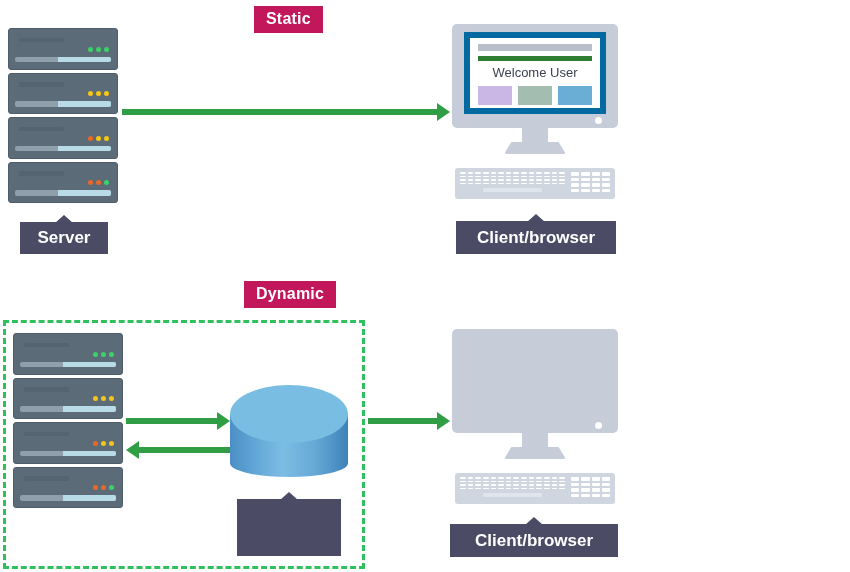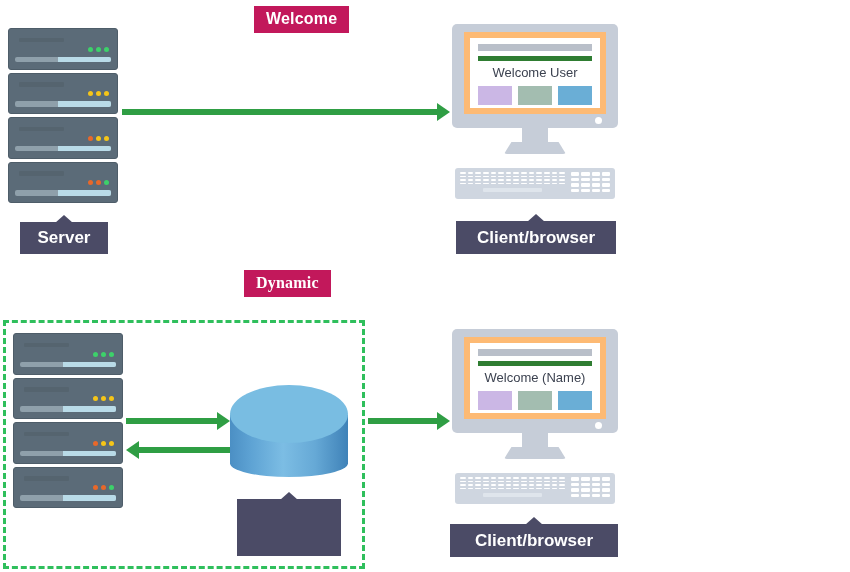--- a/index.html
+++ b/index.html
@@ -122,21 +122,21 @@
   .monitor-shell {
     position: absolute;
     left: 0; top: 0;
     width: 100%;
     background: #c6cdd8;
     border-radius: 5px;
     box-sizing: border-box;
   }
   .monitor-bezel {
     position: absolute;
-    background: #fdba74;
+    background: #0369a1;
     box-sizing: border-box;
   }
   .monitor-screen {
     position: absolute;
     background: #ffffff;
     overflow: hidden;
     box-sizing: border-box;
   }
   .scr-headbar {
     position: absolute;
@@ -270,21 +270,21 @@
   .arrow.left .head {
     left: 0;
     border-right: 13px solid #2f9e44;
   }
 </style>
 </head>
 <body>
 
 <div id="canvas">
 
-  <div class="badge" style="left:254px; top:6px;">Welcome</div>
+  <div class="badge" style="left:254px; top:6px;">Static</div>
 
   <div class="rack" id="rack-static" style="left:8px; top:28px; width:110px; height:175px;">
       <div class="rack-unit" style="top: 0px; height: 41.5px;">
         <div class="u-label"></div>
         <div class="u-leds">
           <i style="background: rgb(61, 209, 106);"></i>
           <i style="background: rgb(61, 209, 106);"></i>
           <i style="background: rgb(61, 209, 106);"></i>
         </div>
         <div class="u-bar">
@@ -450,21 +450,21 @@
           <u></u>
         </div>
       </div>
     </div>
 
   <div class="plaque" style="left:456px; top:221px; width:160px; height:33px;">
     <span class="notch"></span>
     <span>Client/browser</span>
   </div>
 
-  <div class="badge" style="left:244px; top:270px;font-family:Liberation Serif, serif;">Dynamic</div>
+  <div class="badge" style="left:244px; top:281px;">Dynamic</div>
 
   <div class="dashed-box" style="left:3px; top:320px; width:362px; height:249px;"></div>
 
   <div class="rack" id="rack-dynamic" style="left:13px; top:333px; width:110px; height:175px;">
       <div class="rack-unit" style="top: 0px; height: 41.5px;">
         <div class="u-label"></div>
         <div class="u-leds">
           <i style="background: rgb(61, 209, 106);"></i>
           <i style="background: rgb(61, 209, 106);"></i>
           <i style="background: rgb(61, 209, 106);"></i>
@@ -528,32 +528,20 @@
     <span class="notch"></span>
   </div>
 
   <div class="arrow right" style="left:368px; top:412px; width:82px; height:18px;">
     <span class="shaft" style="width:70px;"></span>
     <span class="head"></span>
   </div>
 
   <div class="computer" id="computer-dynamic" style="left:452px; top:329px; width:166px; height:140px;">
       <div class="monitor-shell" style="height: 104px;">
-        <div class="monitor-bezel" style="left: 12px; top: 8px; right: 12px; height: 82px;">
-          <div class="monitor-screen" style="inset: 6px;">
-            <div class="scr-headbar"></div>
-            <div class="scr-greenline"></div>
-            <div class="scr-text">Welcome (Name)</div>
-            <div class="scr-tiles">
-              <b style="background: rgb(203, 183, 229);"></b>
-              <b style="background: rgb(163, 189, 176);"></b>
-              <b style="background: rgb(106, 174, 214);"></b>
-            </div>
-          </div>
-        </div>
         <div class="mon-power" style="right: 16px; bottom: 4px;"></div>
       </div>
       <div class="mon-neck" style="left: 70px; top: 104px; width: 26px; height: 16px;"></div>
       <div class="mon-base" style="left: 52px; top: 118px; width: 62px; height: 12px; clip-path: polygon(12% 0px, 88% 0px, 100% 100%, 0px 100%);"></div>
     </div>
 
   <div class="keyboard" id="keyboard-dynamic" style="left:455px; top:473px; width:160px; height:31px;">
       <div class="kb-main">
         <div class="kb-row">
           <u></u>

